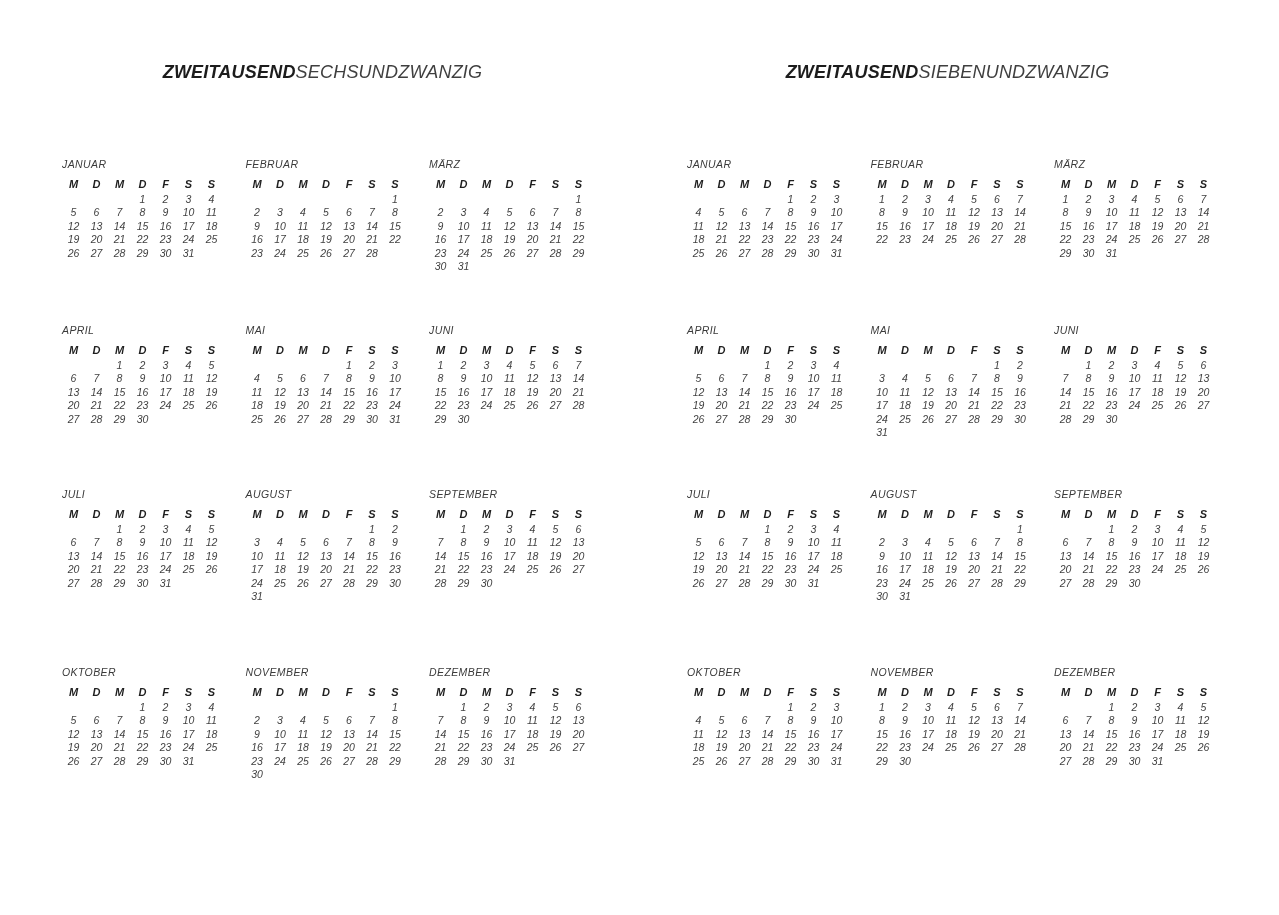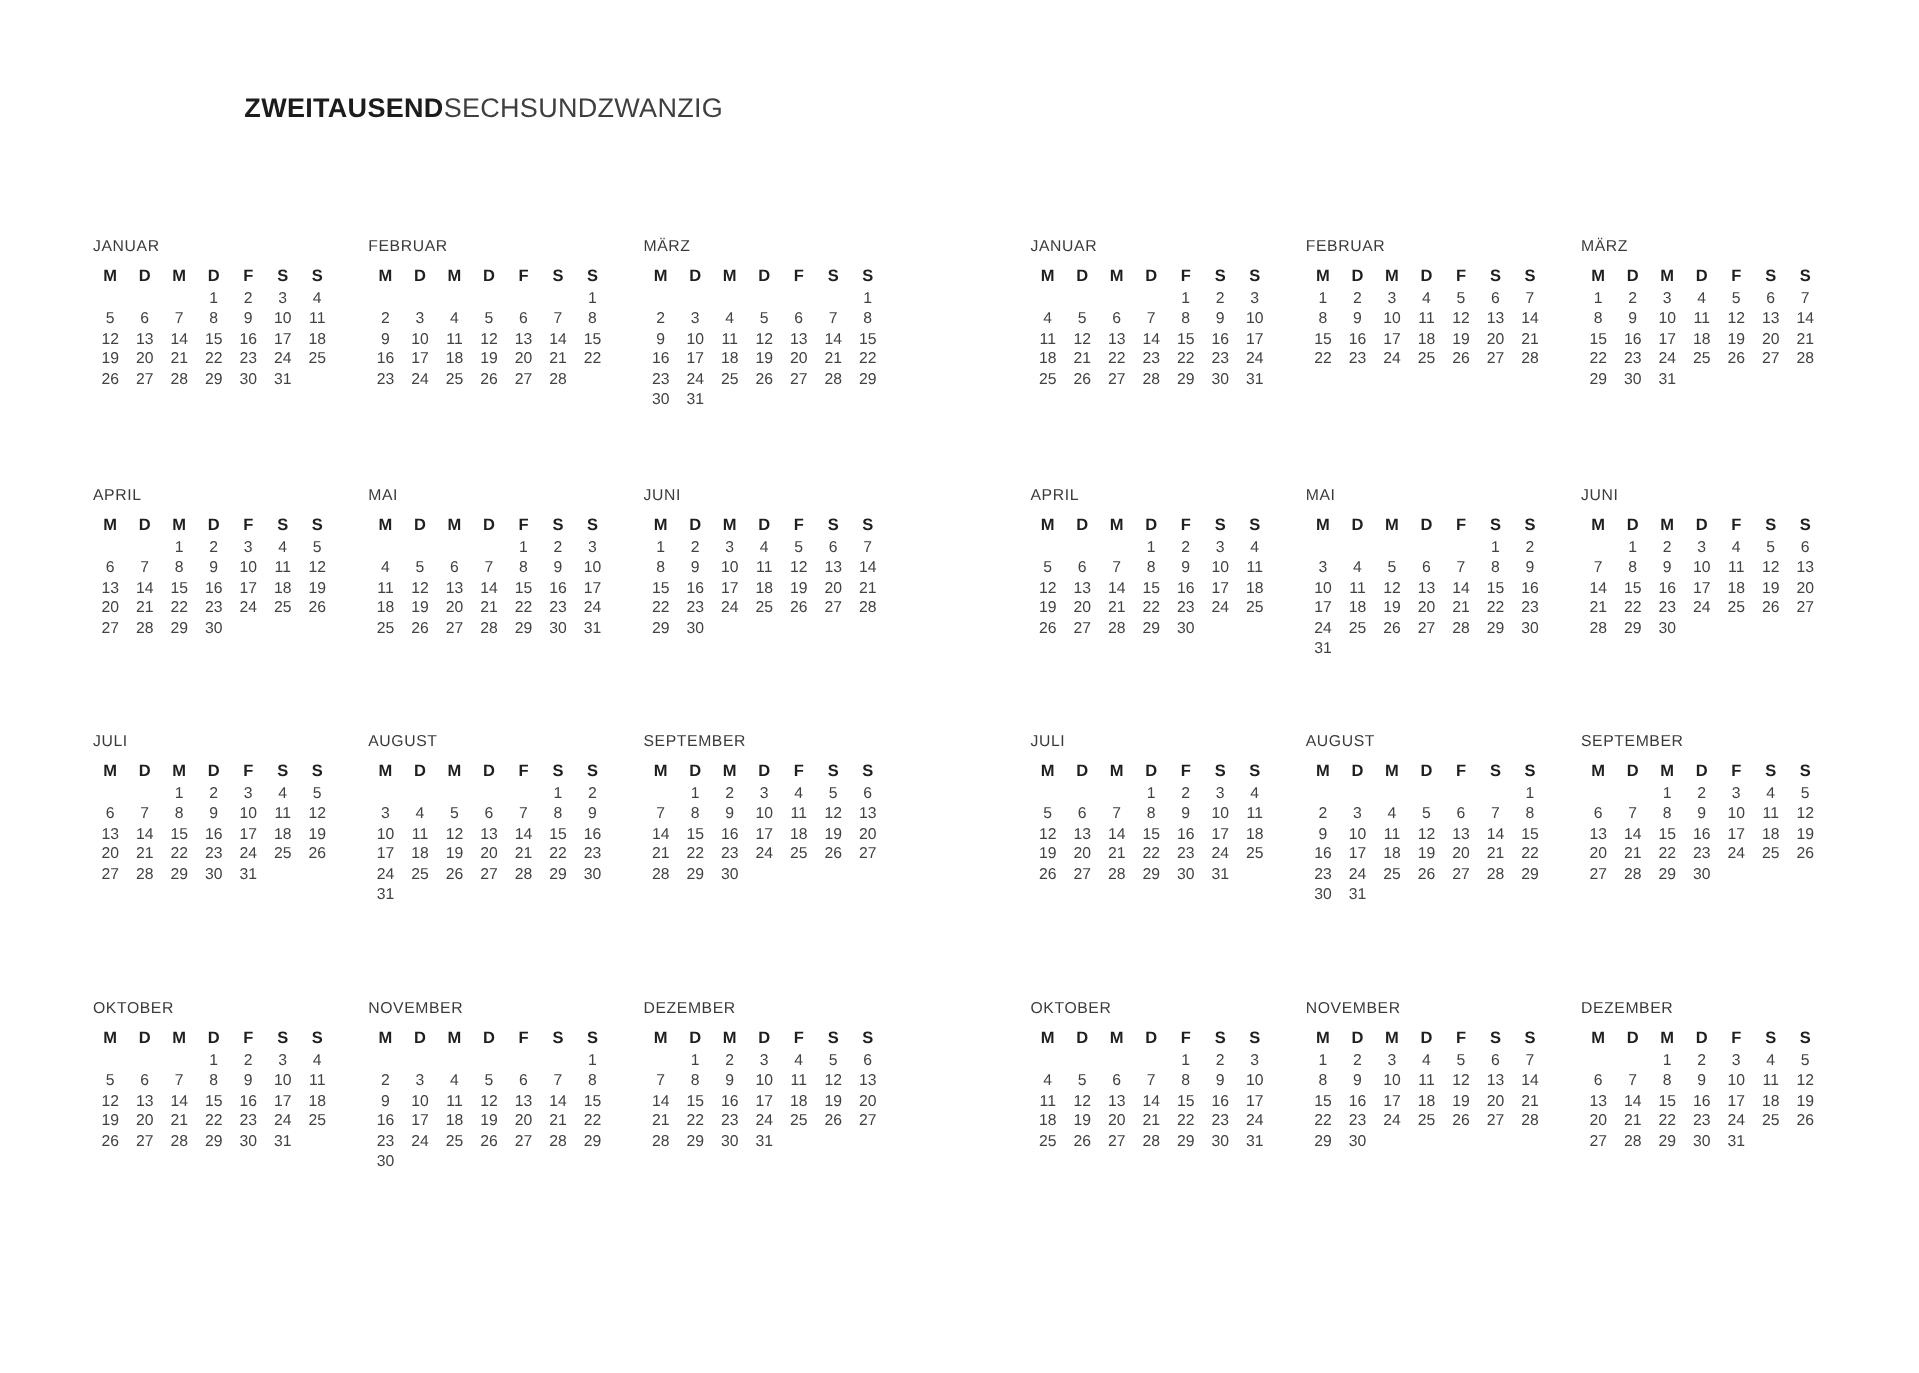--- a/index.html
+++ b/index.html
@@ -8,20 +8,21 @@
     background: #ffffff;
     font-family: "Liberation Sans", sans-serif;
     overflow: hidden;
     position: relative;
   }
   .year {
     position: absolute;
     top: 0;
     width: 556px;
     height: 915px;
+    font-style: italic;
   }
   #year-0 { left: 62px; }
   #year-1 { left: 687px; }
   .year-title {
     position: absolute;
     top: 62px;
     left: 0;
     width: 521px;
     text-align: center;
     font-size: 18px;
@@ -842,20 +843,21 @@
               <td></td>
               <td></td>
             </tr>
           </tbody>
         </table>
       </div>
     </div>
 </div>
 
 <div class="year" id="year-1">
+  <h1 class="year-title"><span class="t-bold">ZWEITAUSEND</span><span class="t-light">SIEBENUNDZWANZIG</span></h1>
   <div class="months">
       <div class="month" style="left: 0px; top: 0px;">
         <div class="month-name">JANUAR</div>
         <table class="month-grid">
           <tbody>
             <tr>
               <th>M</th>
               <th>D</th>
               <th>M</th>
               <th>D</th>

